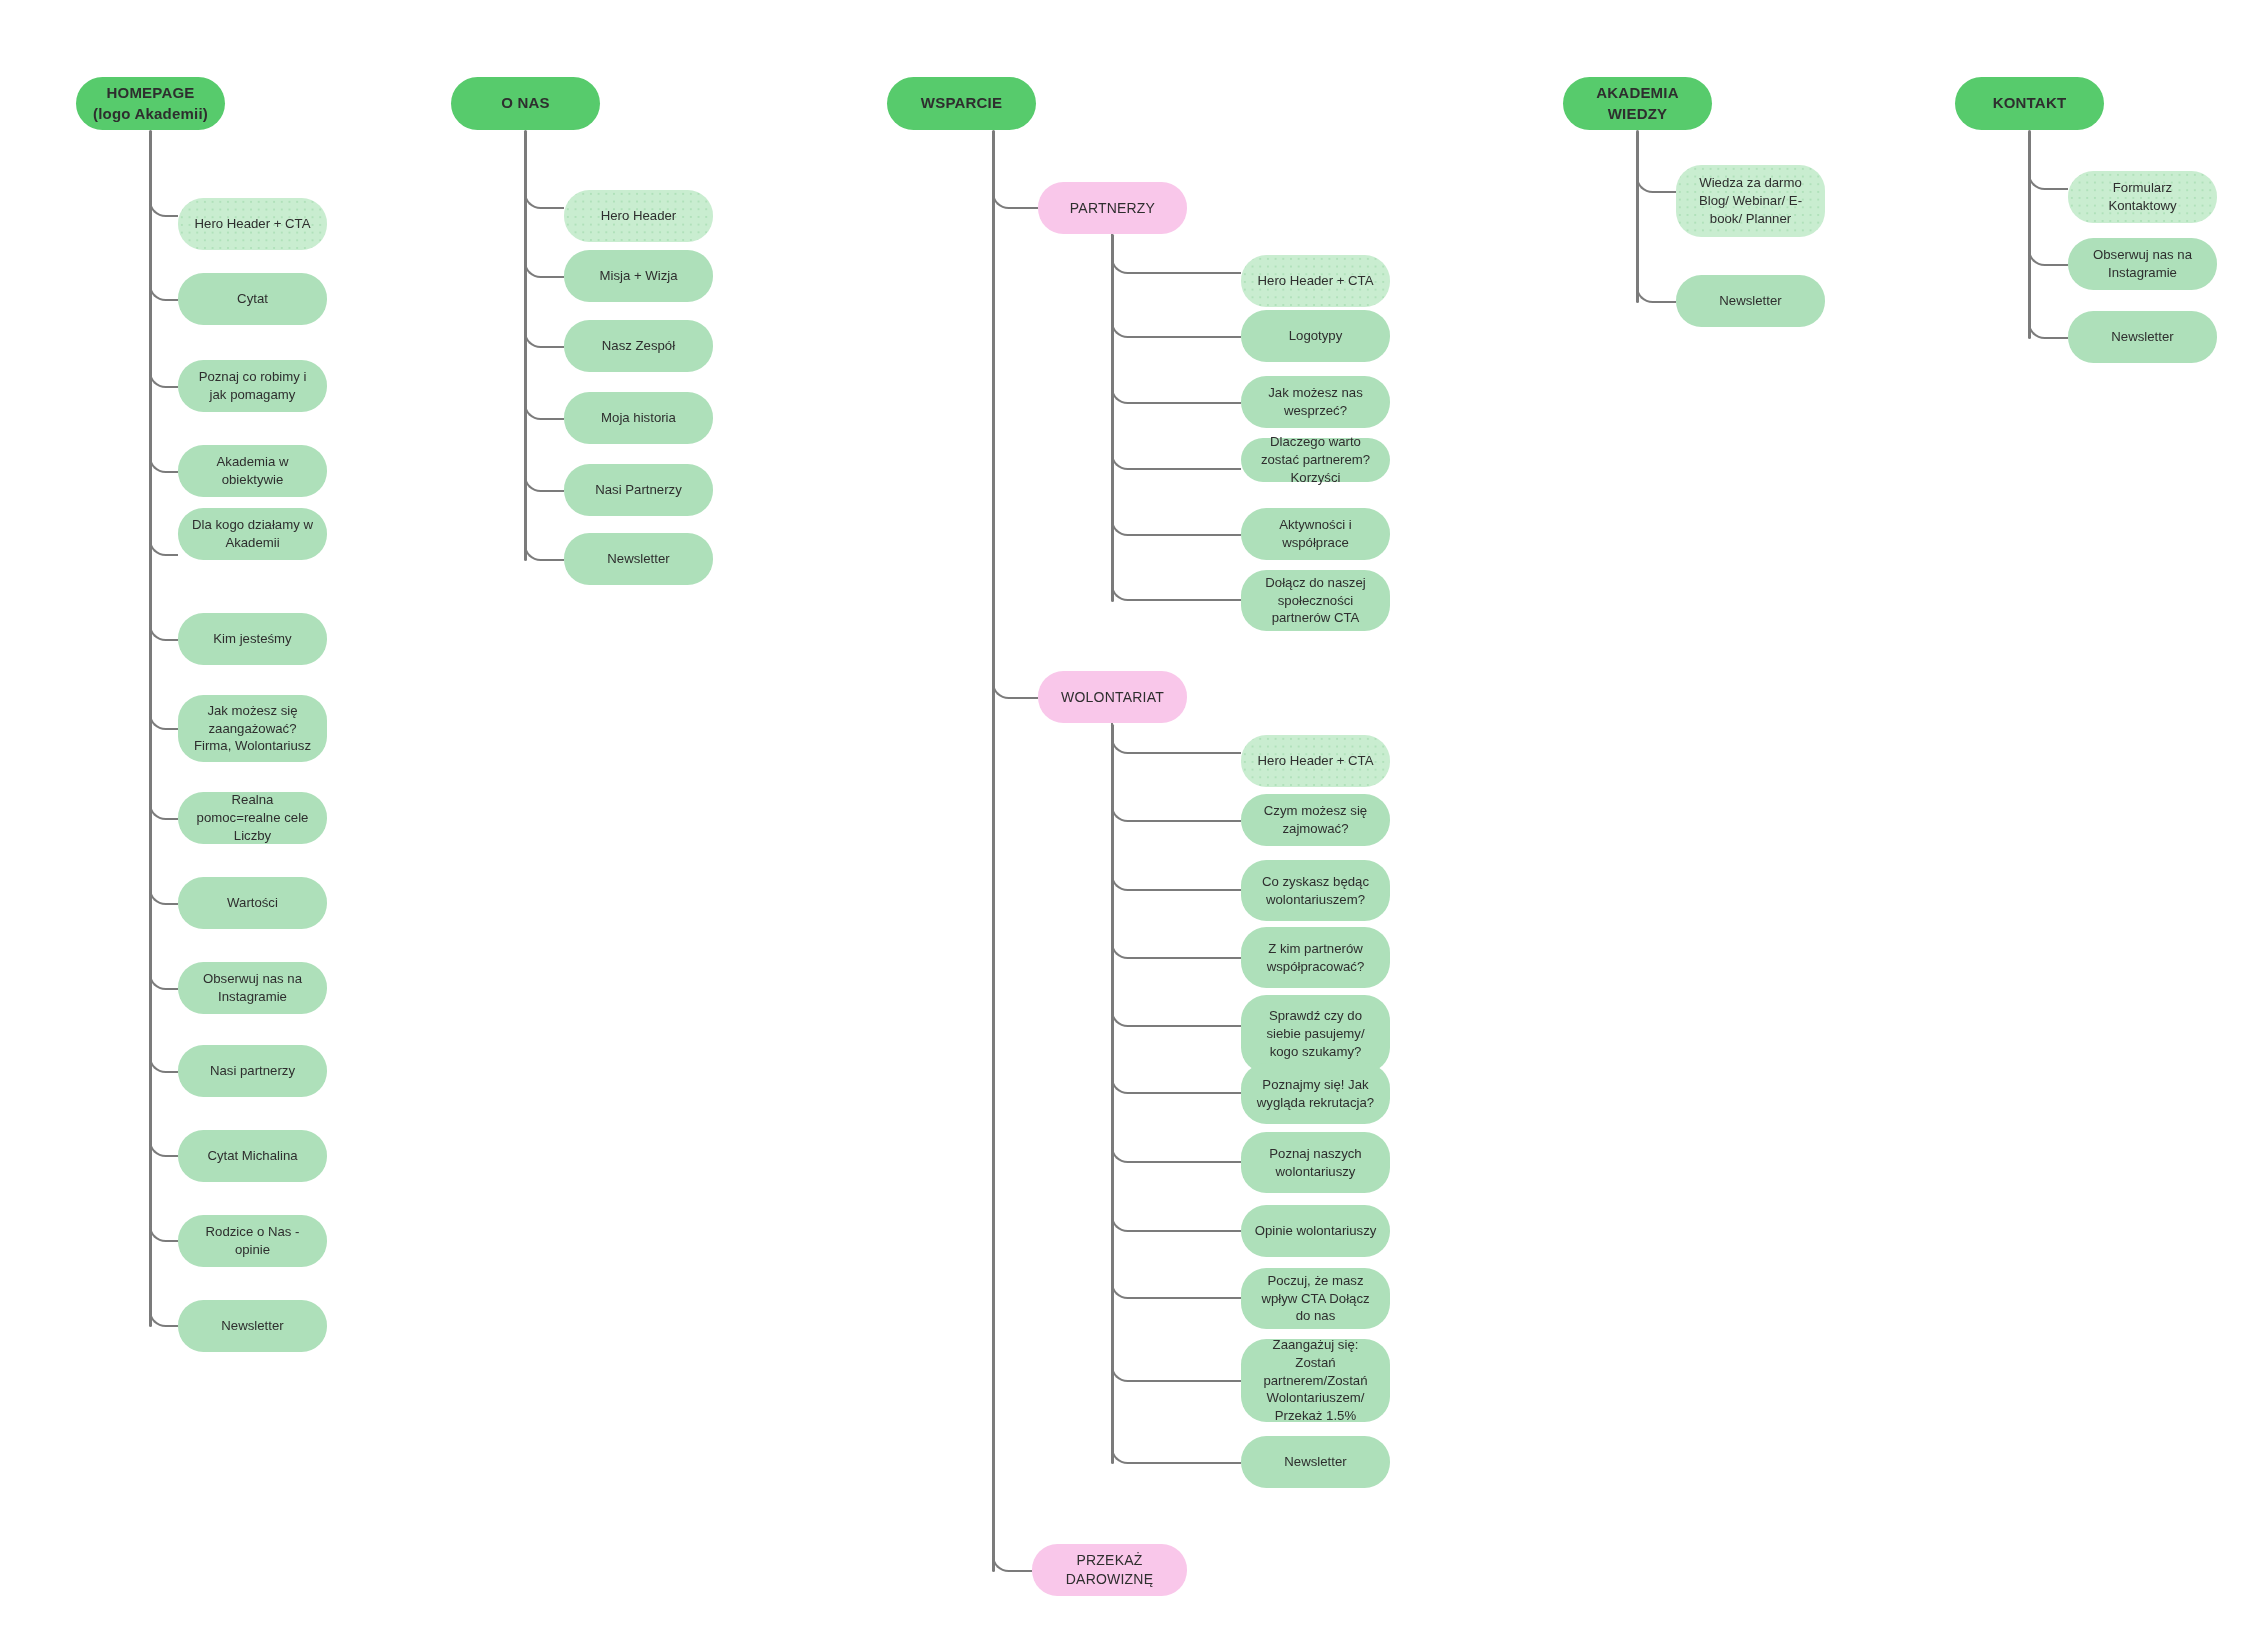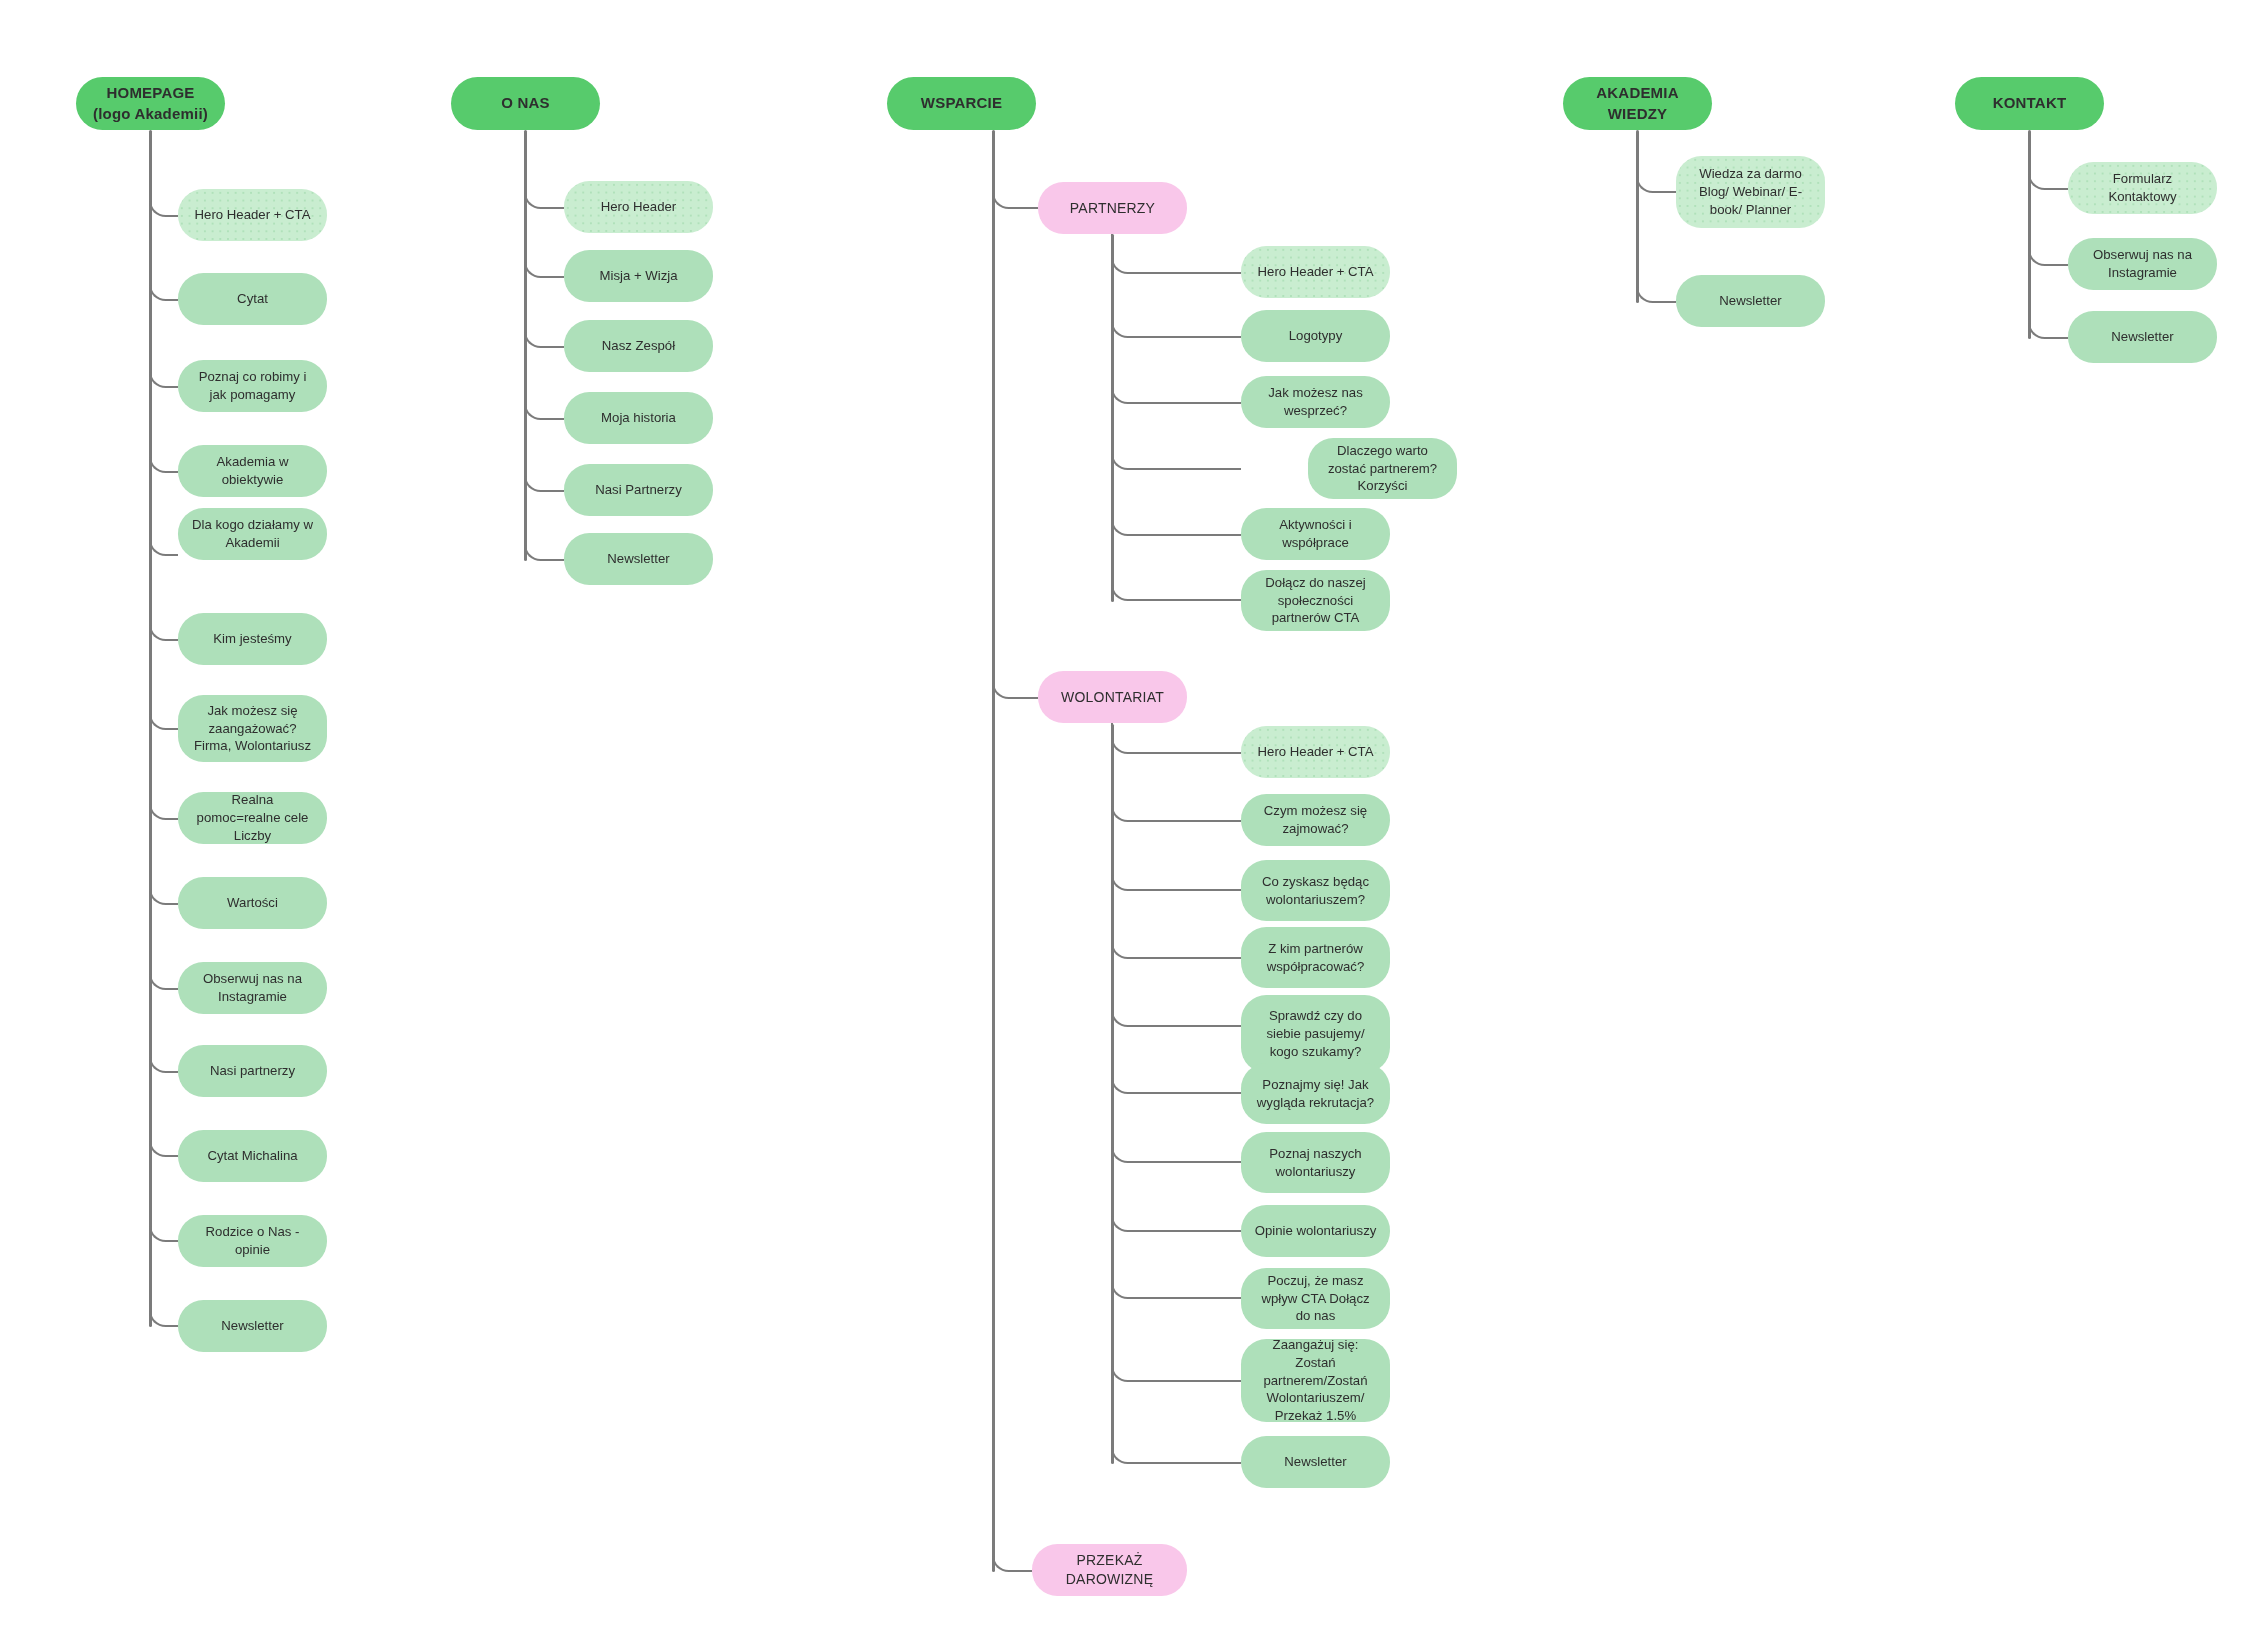--- a/index.html
+++ b/index.html
@@ -5,21 +5,21 @@
   html,body{margin:0;padding:0;background:#ffffff;}
   .canvas{position:relative;width:2261px;height:1650px;background:#ffffff;overflow:hidden;
           font-family:"Liberation Sans",sans-serif;color:#2e2e2e;}
   .node{position:absolute;display:flex;flex-direction:column;align-items:center;justify-content:center;
         text-align:center;z-index:2;box-sizing:border-box;padding:4.4px 13.2px;line-height:1.35;}
   .hdr{background:#57cb6c;border-radius:26.5px;font-size:15px;font-weight:600;letter-spacing:0.2px;}
   .hdr .sub{font-weight:600;}
   .pink{background:#f9c7ea;border-radius:25.4px;font-size:14px;font-weight:500;letter-spacing:0.2px;}
   .leaf{background:#aee0ba;border-radius:25.4px;font-size:13.2px;font-weight:500;}
   .leaf.light{background:#c9edd0;
-        background-image:radial-gradient(#b0e1ba 1.2px,transparent 1.2px);background-size:7.7px 7.7px;}
+        background-image:radial-gradient(#b0e1ba 1.2px,transparent 1.2px);background-size:7.7px 7.7px;margin-top:9px;}
   .trunk{position:absolute;width:2.8px;background:#7b7b7b;border-radius:1.7px;z-index:1;}
   .elbow{position:absolute;border-left:2.8px solid #7b7b7b;border-bottom:2.8px solid #7b7b7b;
          border-bottom-left-radius:16.6px;box-sizing:border-box;z-index:1;}
 </style>
 </head>
 <body>
 
 <div class="canvas">
 
   <div class="trunk" style="left:149px;top:130px;height:1197px"></div>
@@ -143,21 +143,21 @@
 
   <div class="node leaf light" style="left:1241px;top:246px;width:149px;height:52px">
       <span>Hero Header + CTA</span>
     </div>
   <div class="node leaf" style="left:1241px;top:310px;width:149px;height:52px">
       <span>Logotypy</span>
     </div>
   <div class="node leaf" style="left:1241px;top:376px;width:149px;height:52px">
       <span>Jak możesz nas wesprzeć?</span>
     </div>
-  <div class="node leaf" style="left:1308px;top:438px;width:149px;height:61px">
+  <div class="node leaf" style="left:1241px;top:438px;width:149px;height:44px">
       <span>Dlaczego warto zostać partnerem? Korzyści</span>
     </div>
   <div class="node leaf" style="left:1241px;top:508px;width:149px;height:52px">
       <span>Aktywności i współprace</span>
     </div>
   <div class="node leaf" style="left:1241px;top:570px;width:149px;height:61px">
       <span>Dołącz do naszej społeczności partnerów CTA</span>
     </div>
 
   <div class="trunk" style="left:1111px;top:724px;height:740px"></div>

